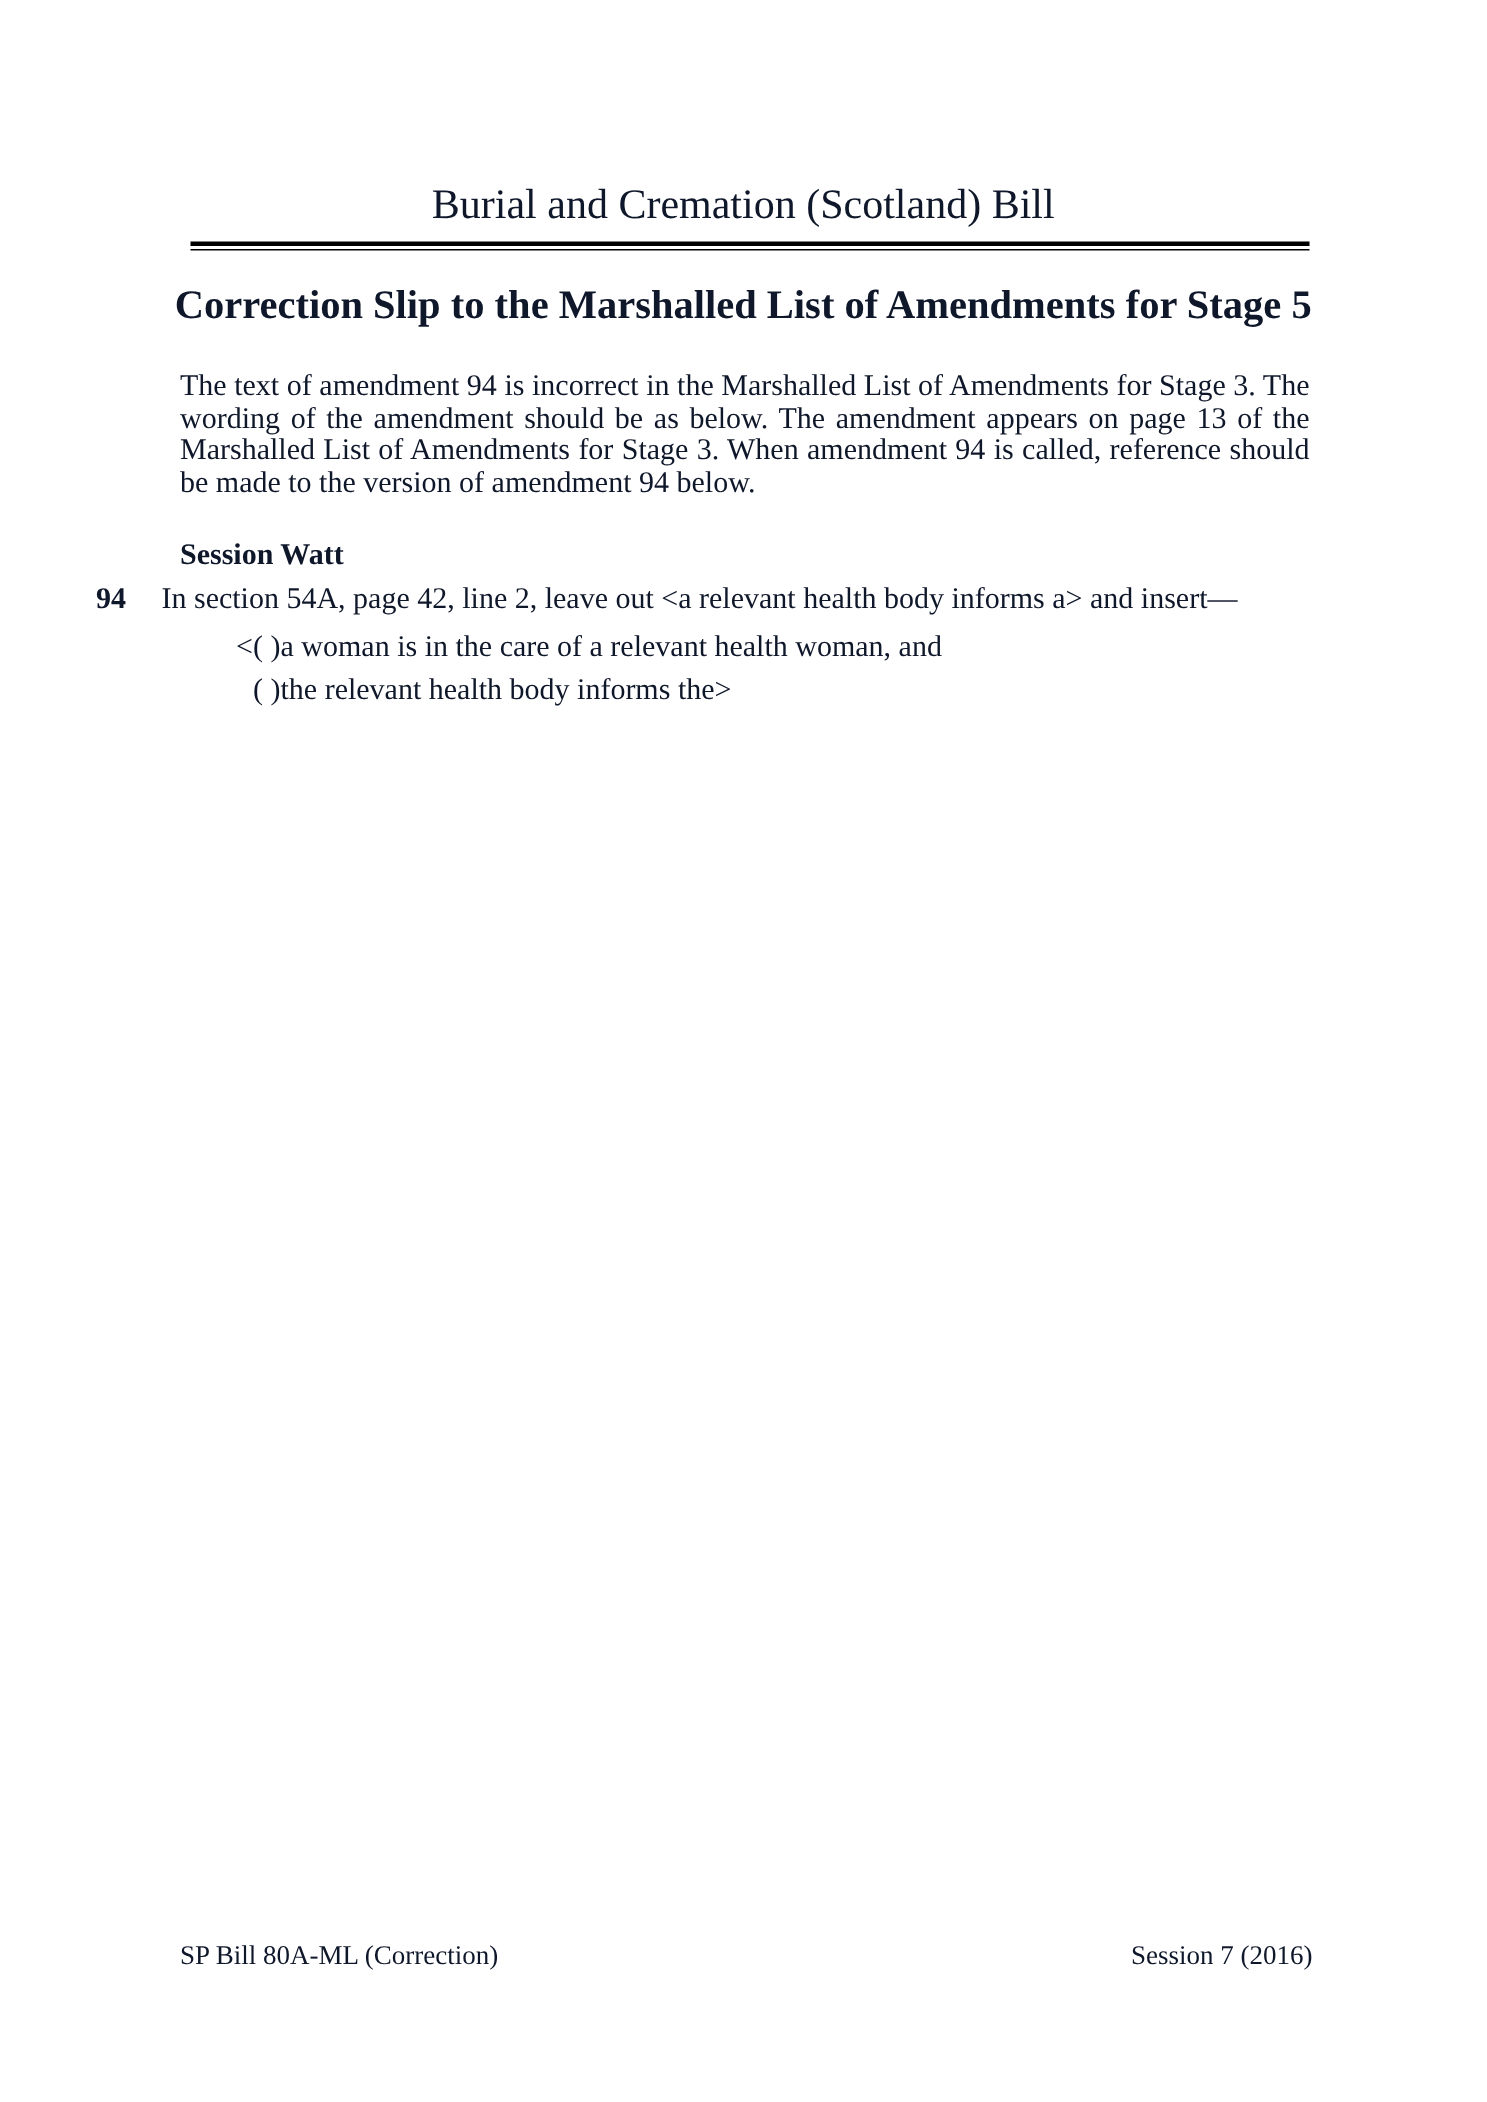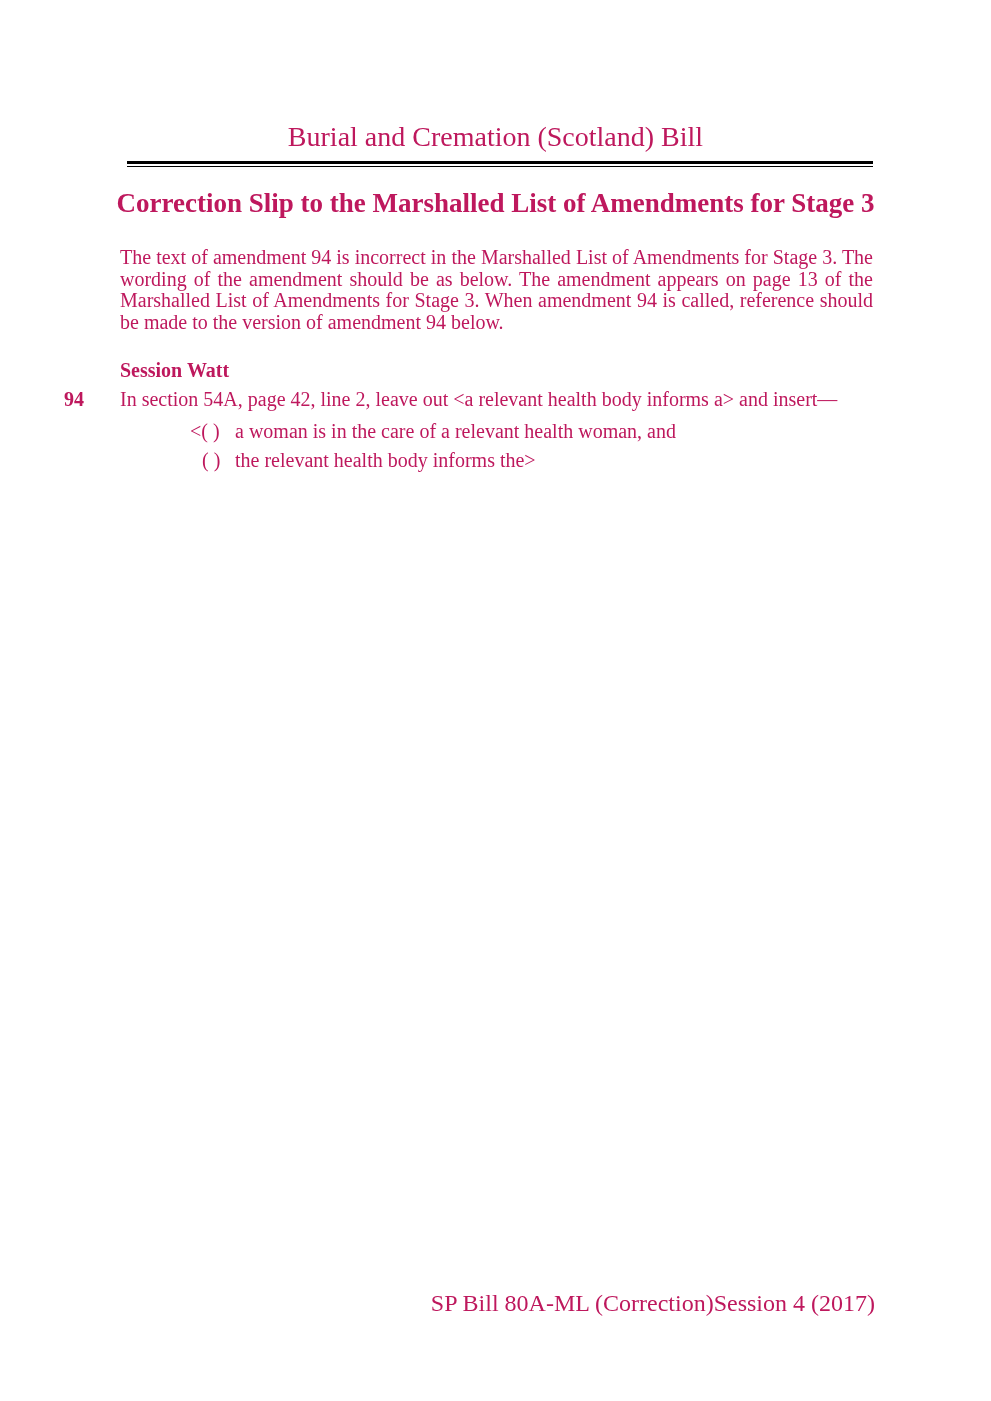--- a/index.html
+++ b/index.html
@@ -5,21 +5,21 @@
   html, body {
     margin: 0;
     padding: 0;
     background: #ffffff;
   }
   .page {
     position: relative;
     width: 991px;
     height: 1401px;
     background: #ffffff;
-    color: #be185d;
+    color: #0f172a;
     font-family: "Liberation Serif", "DejaVu Serif", serif;
     overflow: hidden;
   }
   .bill-title {
     position: absolute;
     top: 122px;
     left: 0;
     width: 100%;
     text-align: center;
     font-size: 28px;
@@ -73,22 +73,23 @@
     font-size: 20px;
     line-height: 21.5px;
   }
   .amendment-number {
     position: absolute;
     left: 64px;
     top: 0;
     font-weight: bold;
   }
   .amendment-body {
-    margin-left: 120px;
+    margin-left: 72px;
     width: 753px;
+    text-align: right;
   }
   .amendment-instruction {
     margin: 0;
     white-space: nowrap;
   }
   .sub-line {
     display: flex;
     align-items: baseline;
   }
   .sub-line.first {
@@ -108,35 +109,35 @@
   .sub-text {
     flex: 0 0 auto;
     white-space: nowrap;
   }
   .page-footer {
     position: absolute;
     top: 1293px;
     left: 120px;
     width: 755px;
     display: flex;
-    justify-content: flex-end;
-    font-size: 24px;
+    justify-content: space-between;
+    font-size: 18px;
     line-height: 21.5px;
   }
 </style>
 </head>
 <body>
 
 <div class="page">
 
   <div class="bill-title">Burial and Cremation (Scotland) Bill</div>
 
   <div class="double-rule"></div>
 
-  <h1 class="correction-heading">Correction Slip to the Marshalled List of Amendments for Stage 3</h1>
+  <h1 class="correction-heading">Correction Slip to the Marshalled List of Amendments for Stage 5</h1>
 
   <p class="intro-paragraph">The text of amendment 94 is incorrect in the Marshalled List of Amendments for Stage 3. The wording of the amendment should be as below. The amendment appears on page 13 of the Marshalled List of Amendments for Stage 3. When amendment 94 is called, reference should be made to the version of amendment 94 below.</p>
 
   <div class="sponsor-name">Session Watt</div>
 
   <div class="amendment">
     <span class="amendment-number">94</span>
     <div class="amendment-body">
       <p class="amendment-instruction">In section 54A, page 42, line 2, leave out &lt;a relevant health body informs a&gt; and insert—</p>
       <div class="sub-line first">
@@ -145,16 +146,16 @@
       </div>
       <div class="sub-line second">
         <span class="sub-marker">( )</span>
         <span class="sub-text">the relevant health body informs the&gt;</span>
       </div>
     </div>
   </div>
 
   <div class="page-footer">
     <span>SP Bill 80A-ML (Correction)</span>
-    <span>Session 4 (2017)</span>
+    <span>Session 7 (2016)</span>
   </div>
 
 </div>
 
 </body></html>

